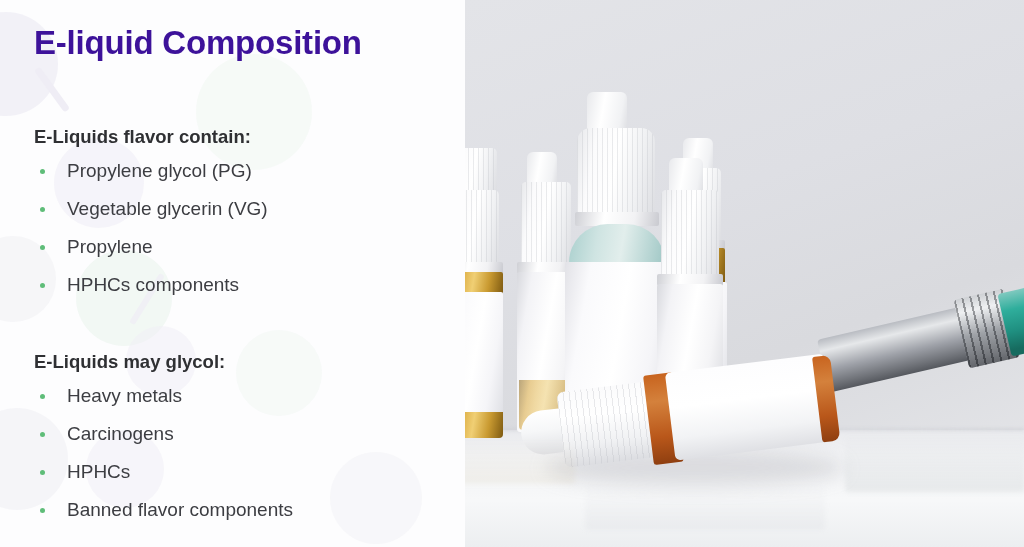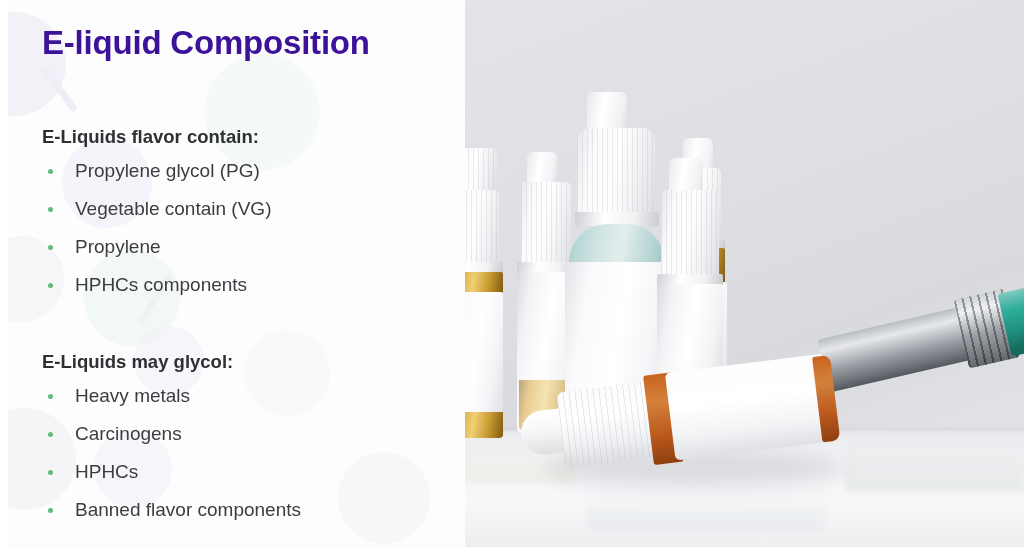--- a/index.html
+++ b/index.html
@@ -16,21 +16,21 @@
     position: relative;
     width: 1024px;
     height: 547px;
     overflow: hidden;
     background: #ffffff;
   }
 
   
   #left-panel {
     position: absolute;
-    left: 8px; top: 0;
+    left: 0; top: 0;
     width: 465px;
     height: 547px;
     background: #fdfdfe;
     overflow: hidden;
   }
 
   
   .deco {
     position: absolute;
     border-radius: 50%;
@@ -275,21 +275,21 @@
 
     <div class="group" id="group-should">
       <div class="group-heading">E-Liquids flavor contain:</div>
       <ul class="bullet-list">
         <li class="bullet-item">
           <span class="bullet-dot"></span>
           <span>Propylene glycol (PG)</span>
         </li>
         <li class="bullet-item">
           <span class="bullet-dot"></span>
-          <span>Vegetable contain (VG)</span>
+          <span>Vegetable glycerin (VG)</span>
         </li>
         <li class="bullet-item">
           <span class="bullet-dot"></span>
           <span>Propylene</span>
         </li>
         <li class="bullet-item">
           <span class="bullet-dot"></span>
           <span>HPHCs components</span>
         </li>
       </ul>

